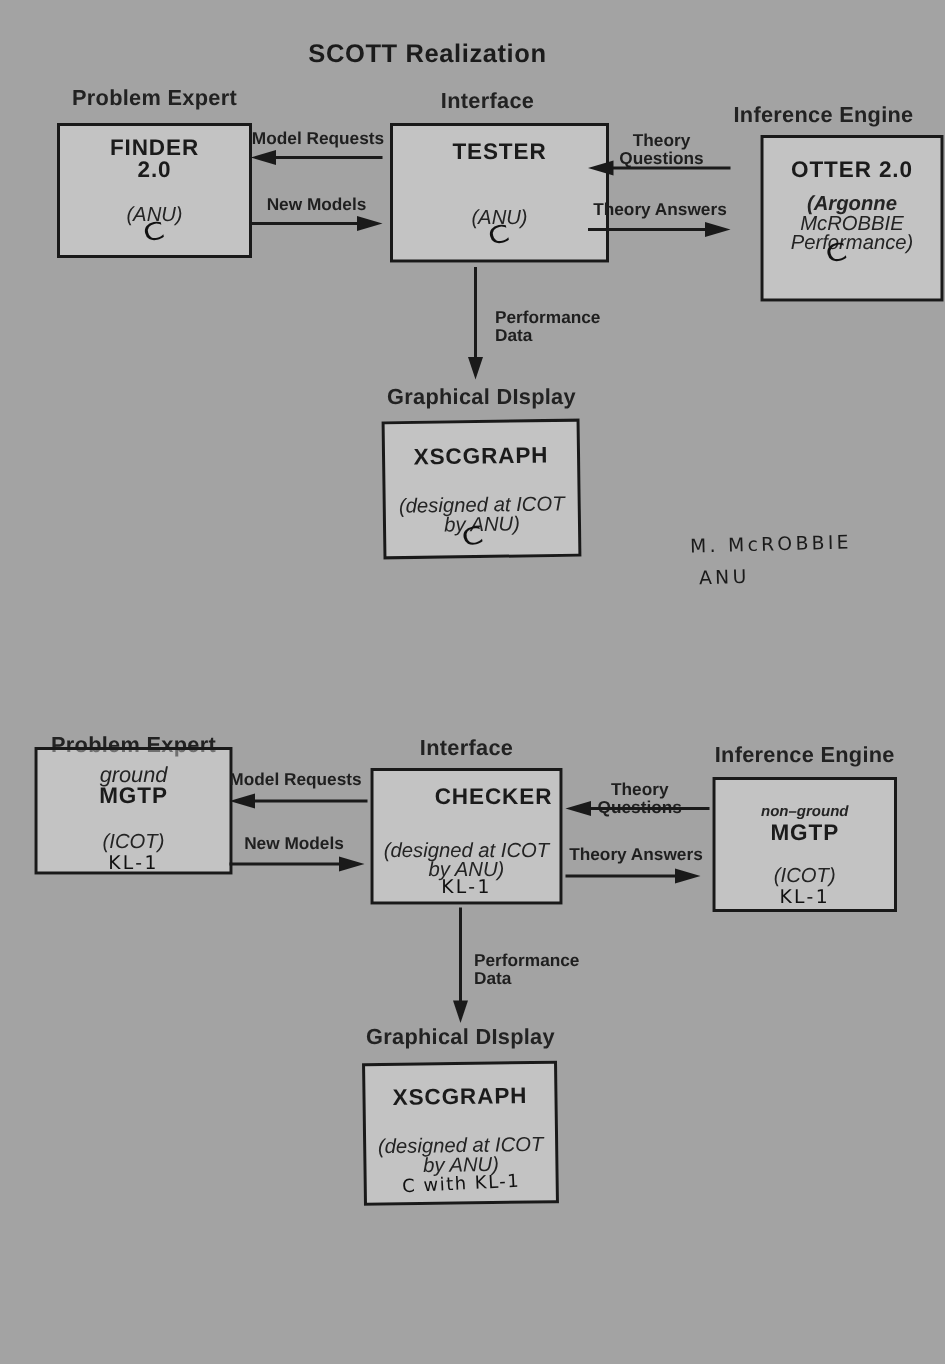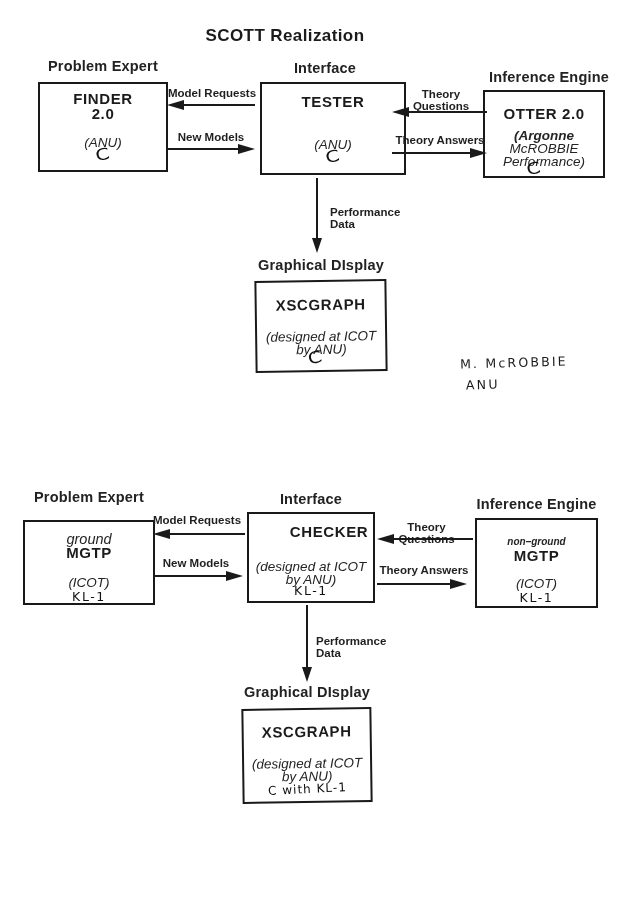--- a/index.html
+++ b/index.html
@@ -1,18 +1,18 @@
 <!DOCTYPE html>
 <html><head>
 <meta charset="utf-8">
 <style>
   html,body{margin:0;padding:0;background:#e8e8e6;}
   .stage{
     position:relative;width:630px;height:909px;margin:0 auto;
-    background:#ffffff;overflow:hidden;
+    background:#a3a3a3;overflow:hidden;
     font-family:"Liberation Sans",sans-serif;color:#1e1e1e;
   }
   .abs{position:absolute;}
   
   .dtitle{font-weight:700;text-align:center;letter-spacing:.4px;color:#1b1b1b;}
   
   .rlabel{font-size:14.5px;font-weight:700;text-align:center;letter-spacing:.2px;color:#222;}
   
   .node{border:2px solid #191919;box-sizing:border-box;background:rgba(255,255,255,.35);}
   .bline{position:absolute;left:0;right:0;text-align:center;line-height:14px;}
@@ -62,21 +62,21 @@
   <div class="abs rlabel" style="left:260px;top:60px;width:130px;">Interface</div>
 
   <div class="abs node" style="left:260px;top:82px;width:146px;height:93px;">
     <div class="bline bname" style="top:11px;">TESTER</div>
     <div class="bline ital" style="top:54px;">(ANU)</div>
     <div class="bline hand hand-c" style="top:66px;"><span class="g">C</span></div>
   </div>
 
   <div class="abs rlabel" style="left:486px;top:69px;width:126px;">Inference Engine</div>
 
-  <div class="abs node" style="left:483px;top:90px;width:122px;height:88px;">
+  <div class="abs node" style="left:507px;top:90px;width:122px;height:111px;">
     <div class="bline bname" style="top:15px;">OTTER 2.0</div>
     <div class="bline ital org3" style="top:37px;font-weight:bold;">(Argonne</div>
     <div class="bline ital org3" style="top:50px;">McROBBIE</div>
     <div class="bline ital org3" style="top:63px;">Performance)</div>
     <div class="bline hand hand-c" style="top:70px;transform:translateX(-10px);"><span class="g">C</span></div>
   </div>
 
   <div class="abs flabel" style="left:167px;top:87px;width:90px;">Model Requests</div>
   <div class="fa-left" style="left:167px;top:99px;width:88px;"></div>
 
@@ -101,21 +101,21 @@
     <div class="bline ital org3" style="top:61px;">by ANU)</div>
     <div class="bline hand hand-c" style="top:69px;transform:translateX(-6px);"><span class="g">C</span></div>
   </div>
 
   <div class="abs annot" style="left:460px;top:355px;">M. McROBBIE</div>
   <div class="abs annot" style="left:466px;top:377px;">ANU</div>
 
 
   <div class="abs rlabel" style="left:23px;top:489px;width:132px;">Problem Expert</div>
 
-  <div class="abs node" style="left:23px;top:520px;width:132px;height:85px;">
+  <div class="abs node" style="left:23px;top:498px;width:132px;height:85px;">
     <div class="bline ital" style="top:10px;font-size:14.5px;">ground</div>
     <div class="bline bname" style="top:24px;">MGTP</div>
     <div class="bline ital" style="top:54px;">(ICOT)</div>
     <div class="bline hand hand-print" style="top:68px;">KL-1</div>
   </div>
 
   <div class="abs rlabel" style="left:247px;top:491px;width:128px;">Interface</div>
 
   <div class="abs node" style="left:247px;top:512px;width:128px;height:91px;">
     <div class="bline bname" style="top:11px;padding-left:36px;">CHECKER</div>

